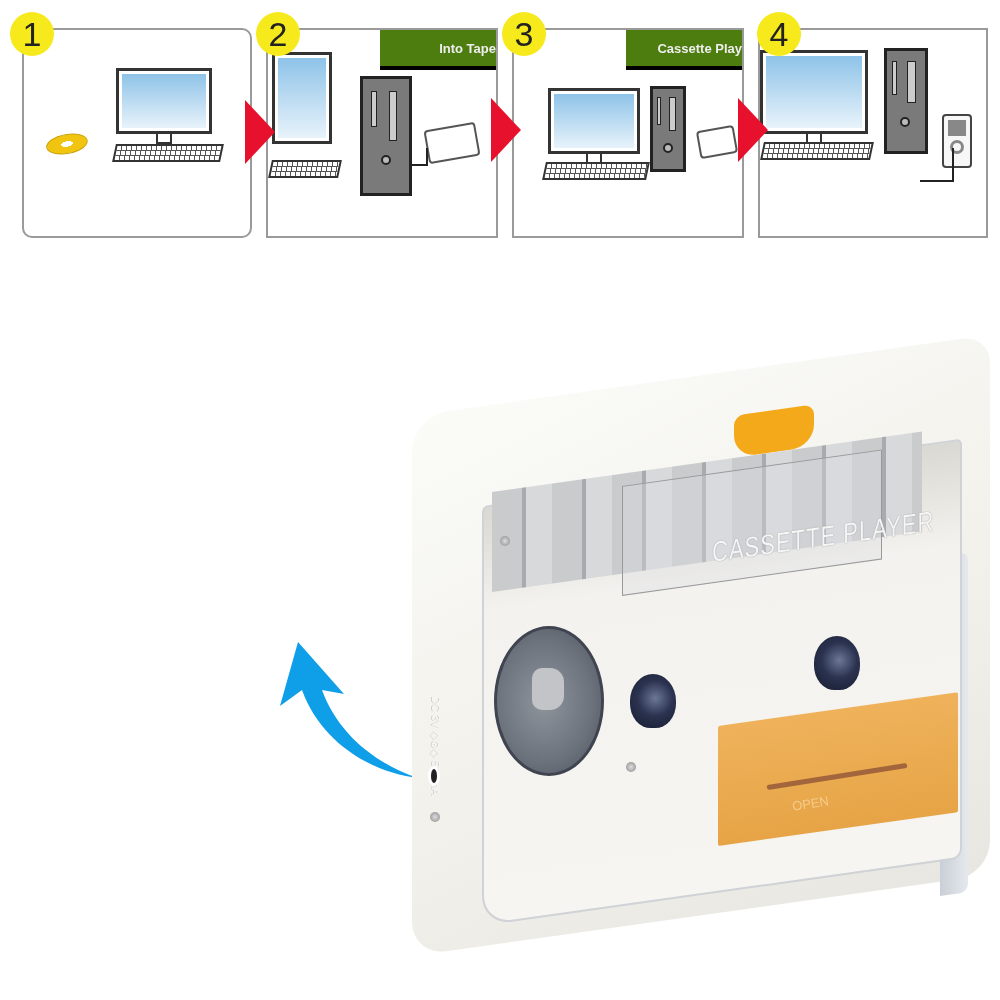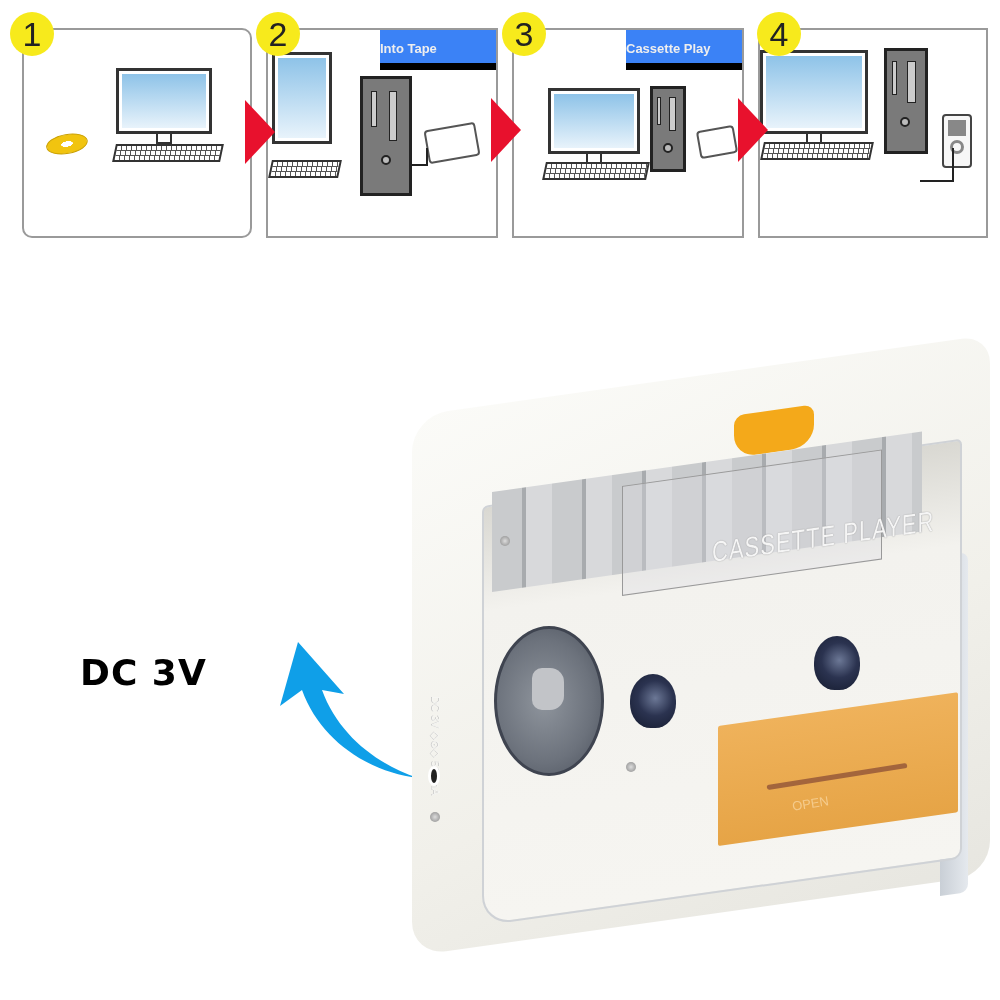--- a/index.html
+++ b/index.html
@@ -12,21 +12,21 @@
   .panel.p2 { left: 266px; width: 232px; }
   .panel.p3 { left: 512px; width: 232px; }
   .panel.p4 { left: 758px; width: 230px; }
 
   .badge { position: absolute; width: 44px; height: 44px; border-radius: 50%; background: #f7ea1c; color: #222; font-size: 34px; line-height: 44px; text-align: center; font-family: "Liberation Sans", sans-serif; z-index: 3; }
   .b1 { left: 10px; top: 12px; }
   .b2 { left: 256px; top: 12px; }
   .b3 { left: 502px; top: 12px; }
   .b4 { left: 757px; top: 12px; }
 
-  .tag { position: absolute; top: 0; right: 0; height: 40px; background: #3b82f6; color: #eee; font-weight: bold; font-size: 13px; line-height: 38px; text-align: left; border-bottom: 7px solid #000000; }
+  .tag { position: absolute; top: 0; right: 0; height: 40px; background: #4d7c0f; color: #eee; font-weight: bold; font-size: 13px; line-height: 38px; text-align: right; border-bottom: 4px solid #000000; }
   .p2 .tag { width: 116px; }
   .p3 .tag { width: 116px; }
 
   .arrow-red { position: absolute; width: 0; height: 0; border-top: 32px solid transparent; border-bottom: 32px solid transparent; border-left: 30px solid #e8112d; z-index: 4; }
   .a1 { left: 245px; top: 100px; }
   .a2 { left: 491px; top: 98px; }
   .a3 { left: 738px; top: 98px; }
 
   
   .monitor { position: absolute; border: 3px solid #333; background: #fff; padding: 3px; }
@@ -148,21 +148,20 @@
     <div class="badge b2">2</div>
     <div class="badge b3">3</div>
     <div class="badge b4">4</div>
 
     <div class="arrow-red a1"></div>
     <div class="arrow-red a2"></div>
     <div class="arrow-red a3"></div>
   </div>
 
 
-  <div class="dc-label">DC 3V</div>
 
   <svg class="blue-arrow" width="170" height="160" viewBox="0 0 170 160">
     <path d="M160 148 C 110 142, 62 110, 44 60 L 22 76 L 40 12 L 86 64 L 64 60 C 80 104, 118 134, 160 148 Z" fill="#0f9fe8"></path>
   </svg>
 
   <div class="player">
     <div class="btn-top" style="left:318px;top:12px;width:26px;height:22px;"></div>
     <div class="btn-top" style="left:348px;top:6px;width:30px;height:28px;"></div>
     <div class="btn-top" style="left:400px;top:-14px;width:32px;height:36px;"></div>
     <div class="btn-top" style="left:446px;top:-20px;width:32px;height:36px;"></div>

